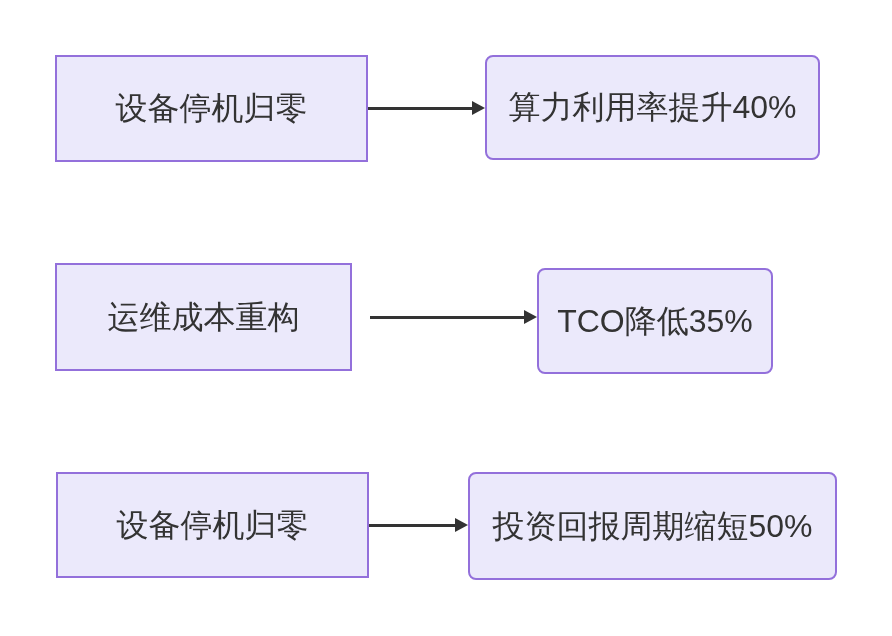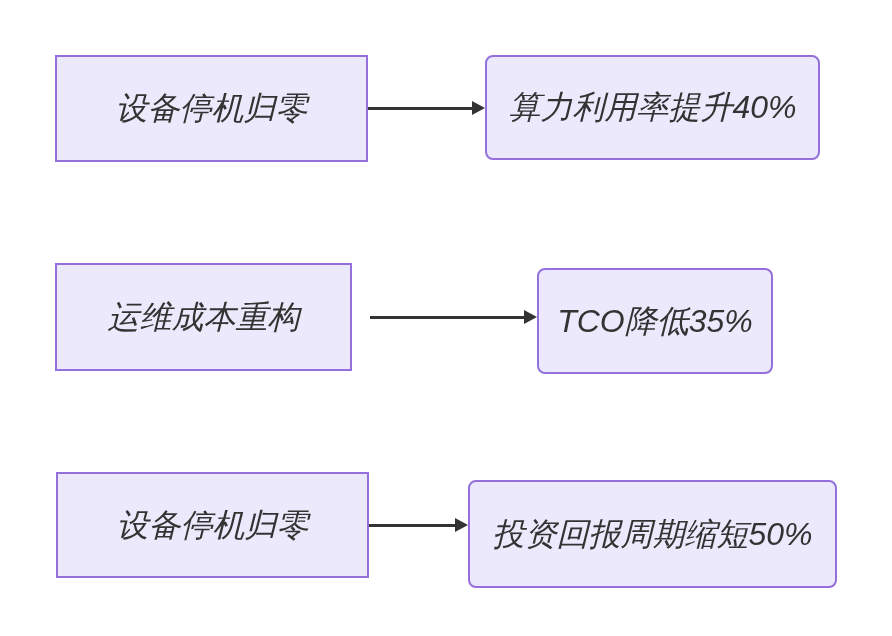--- a/index.html
+++ b/index.html
@@ -1,21 +1,21 @@
 <!DOCTYPE html>
 <html style="--node-fill: #EBE9FB; --node-border: #9370DB; --arrow: #333333; --text: #333333;"><head>
 <meta charset="utf-8">
 <style>
   :root {
     --node-fill: #EBE9FB;
     --node-border: #9370DB;
     --arrow: #333333;
     --text: #333333;
   }
-  * { margin: 0; padding: 0; box-sizing: border-box; font-style: italic; }
+  * { margin: 0; padding: 0; box-sizing: border-box; }
   html, body {
     width: 892px;
     height: 636px;
     background: #ffffff;
     font-family: "Liberation Sans", "DejaVu Sans", sans-serif;
     overflow: hidden;
   }
   .canvas {
     position: relative;
     width: 892px;
@@ -36,21 +36,21 @@
     white-space: nowrap;
   }
   .node.rounded { border-radius: 8px; }
 
   
   .n1a { left: 55px;  top: 55px;  width: 313px; height: 107px; }
   .n1b { left: 485px; top: 55px;  width: 335px; height: 105px; }
   .n2a { left: 55px;  top: 263px; width: 297px; height: 108px; }
   .n2b { left: 537px; top: 268px; width: 236px; height: 106px; }
   .n3a { left: 56px;  top: 472px; width: 313px; height: 106px; }
-  .n3b { left: 468px; top: 472px; width: 369px; height: 108px; margin-top: 8px; }
+  .n3b { left: 468px; top: 472px; width: 369px; height: 108px; }
 
   .arrow {
     position: absolute;
     height: 16px;
     display: flex;
     align-items: center;
   }
   .arrow .line {
     flex: 1;
     height: 3px;

